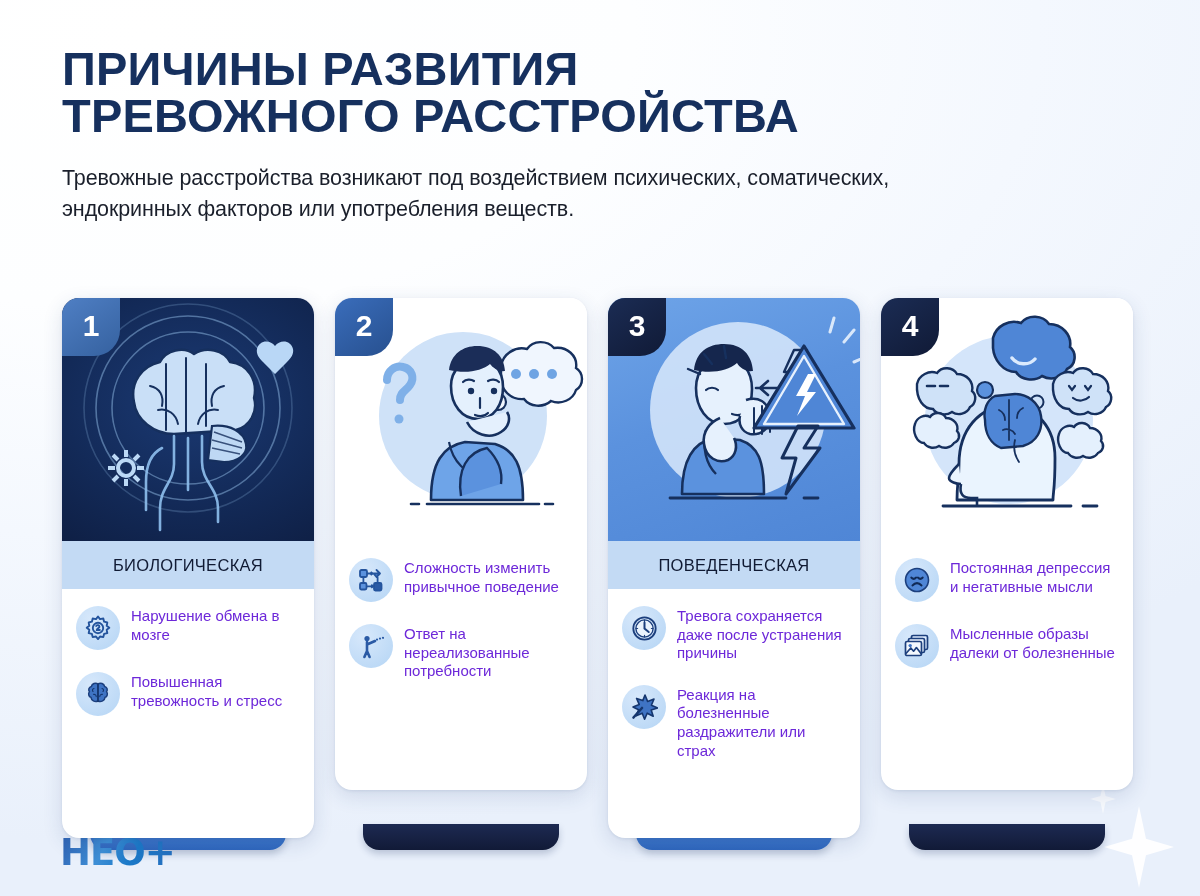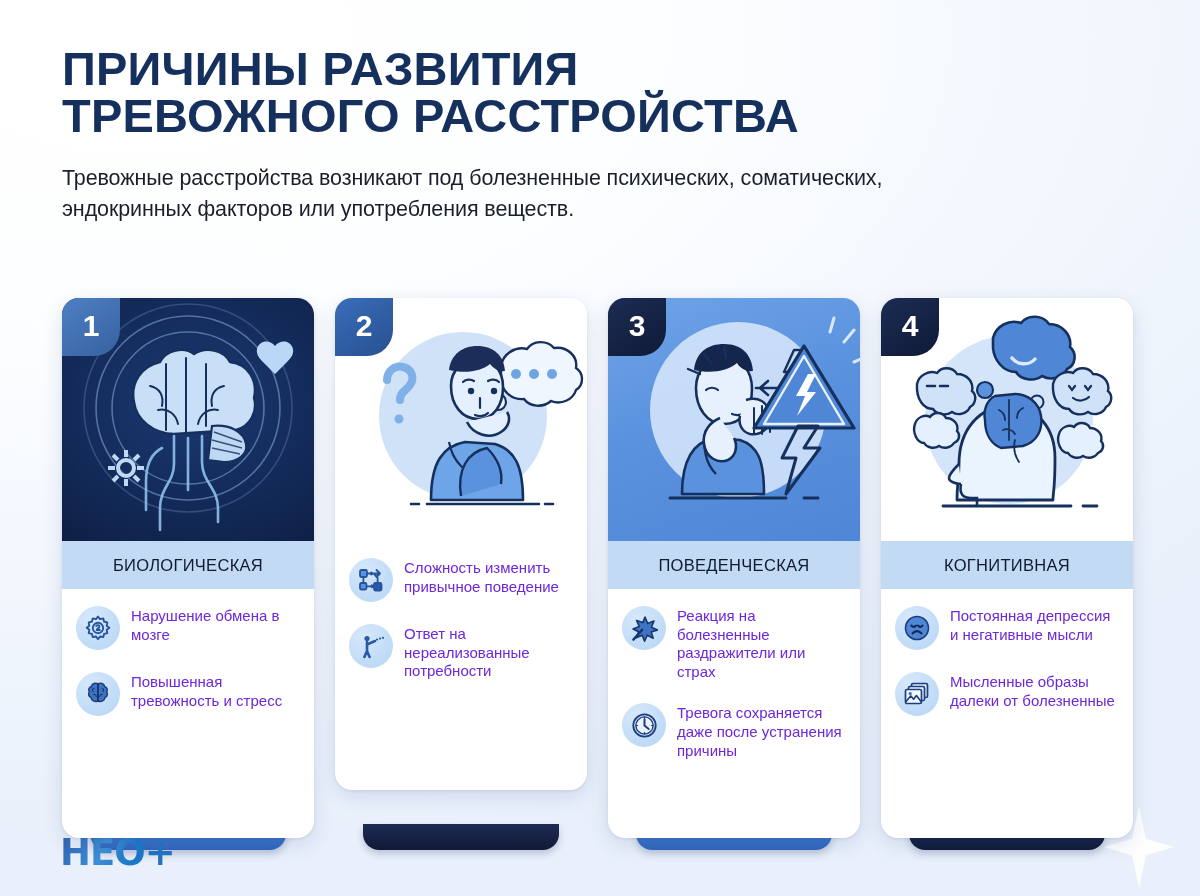--- a/index.html
+++ b/index.html
@@ -88,21 +88,21 @@
 <body>
 
 <div class="sparkle s1"></div>
 <div class="sparkle s2"></div>
 
 <div class="header">
   <h1 class="title">
     <span>ПРИЧИНЫ РАЗВИТИЯ</span>
     <span class="l2">ТРЕВОЖНОГО РАССТРОЙСТВА</span>
   </h1>
-  <p class="subtitle">Тревожные расстройства возникают под болезненные психических, соматических, эндокринных факторов или употребления веществ.</p>
+  <p class="subtitle">Тревожные расстройства возникают под воздействием психических, соматических, эндокринных факторов или употребления веществ.</p>
 </div>
 
 <div class="cards">
 
   <div class="card-wrap">
     <div class="base blue"></div>
     <div class="card">
       <div class="art navy">
         <div class="badge b-steel">1</div>
         <svg width="252" height="243" viewBox="0 0 252 243">
@@ -273,39 +273,39 @@
           <g stroke="#16305e" stroke-width="2.8" stroke-linecap="round">
               <path d="M62 200h116"></path>
               <path d="M196 200h14"></path>
             </g>
         </svg>
       </div>
       <div class="label">ПОВЕДЕНЧЕСКАЯ</div>
       <div class="body">
         <div class="item">
           <span class="ibox">
-            <svg width="27" height="27" viewBox="0 0 27 27">
-              <path d="M14 2l2.6 6.4L23 6l-2.6 6.2 6.2 2.8-6.4 2 2 6.2-6-3-2.6 6-2.4-6-6 2.6 2.4-6L2 14l6.2-2.6L5.6 5.4l6.2 2.2z" fill="#3f74c4" stroke="#15366e" stroke-width="1.6" stroke-linejoin="round"></path>
-              <path d="M2.5 24.5L11 15" stroke="#15366e" stroke-width="2.6" stroke-linecap="round"></path>
-            </svg>
-          </span>
-          <span class="itext">Реакция на болезненные раздражители или страх</span>
-        </div>
-        <div class="item">
-          <span class="ibox">
             <svg width="27" height="27" viewBox="0 0 27 27" fill="none" stroke="#1c3f7d" stroke-width="1.8">
               <circle cx="13.5" cy="13.5" r="11.2" fill="#cfe2f8"></circle>
               <circle cx="13.5" cy="13.5" r="8.6" fill="#eaf3fd" stroke-width="1.4"></circle>
               <path d="M13.5 7.6v6l4.2 3.4" stroke-width="2" stroke-linecap="round"></path>
               <g stroke-width="1.2" stroke-linecap="round">
                 <path d="M13.5 5.2v1.4M13.5 20.4v1.4M5.2 13.5h1.4M20.4 13.5h1.4"></path>
               </g>
             </svg>
           </span>
           <span class="itext">Тревога сохраняется даже после устранения причины</span>
+        </div>
+        <div class="item">
+          <span class="ibox">
+            <svg width="27" height="27" viewBox="0 0 27 27">
+              <path d="M14 2l2.6 6.4L23 6l-2.6 6.2 6.2 2.8-6.4 2 2 6.2-6-3-2.6 6-2.4-6-6 2.6 2.4-6L2 14l6.2-2.6L5.6 5.4l6.2 2.2z" fill="#3f74c4" stroke="#15366e" stroke-width="1.6" stroke-linejoin="round"></path>
+              <path d="M2.5 24.5L11 15" stroke="#15366e" stroke-width="2.6" stroke-linecap="round"></path>
+            </svg>
+          </span>
+          <span class="itext">Реакция на болезненные раздражители или страх</span>
         </div>
       </div>
     </div>
   </div>
 
   <div class="card-wrap">
     <div class="base navy"></div>
     <div class="card">
       <div class="art white">
         <div class="badge b-navy">4</div>
@@ -332,21 +332,20 @@
           <g fill="none" stroke="#16305e" stroke-width="1.8" stroke-linecap="round">
             <path d="M128 102v40M118 112c4 2 6 6 6 10M142 110c-4 2-6 6-6 10M122 132c4-2 10 0 12 4"></path>
             <path d="M134 142c-2 8 0 16 4 22"></path>
           </g>
           <g stroke="#16305e" stroke-width="2.8" stroke-linecap="round">
               <path d="M62 208h128"></path>
               <path d="M202 208h14"></path>
             </g>
         </svg>
       </div>
-      <div class="label">КОГНИТИВНАЯ</div>
       <div class="body">
         <div class="item">
           <span class="ibox">
             <svg width="28" height="28" viewBox="0 0 28 28">
               <circle cx="14" cy="14" r="11.5" fill="#4f86d6" stroke="#1c3f7d" stroke-width="1.6"></circle>
               <g fill="none" stroke="#102a56" stroke-width="2.2" stroke-linecap="round">
                 <path d="M8.4 11.6c1.4 1.6 3.2 1.6 4.6 0M15 11.6c1.4 1.6 3.2 1.6 4.6 0"></path>
                 <path d="M9.6 19.4c2.6-3 6.2-3 8.8 0"></path>
               </g>
             </svg>

